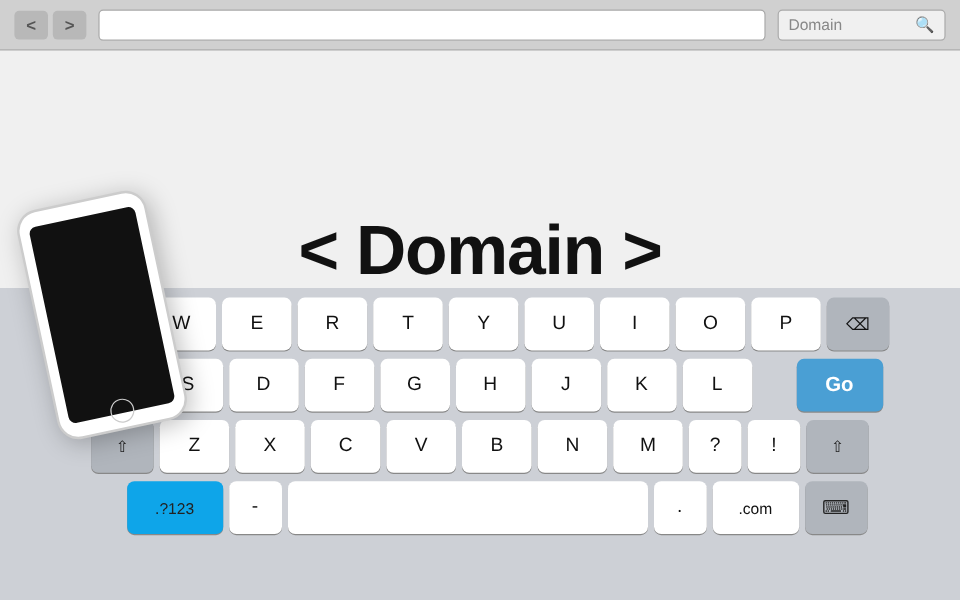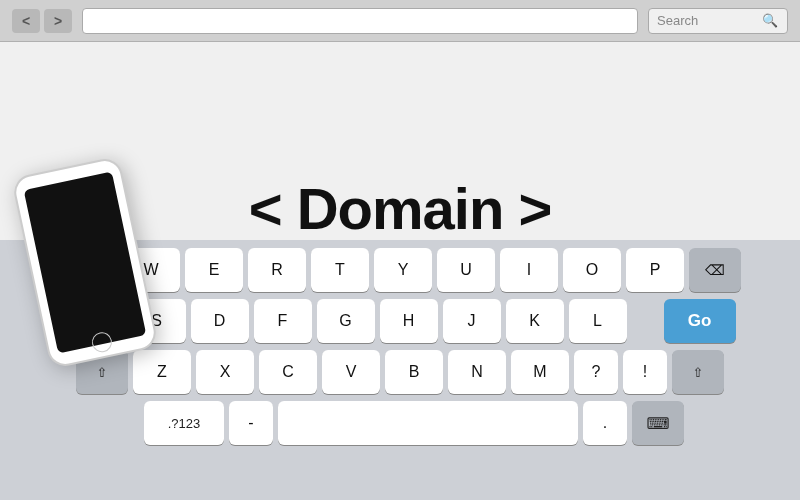--- a/index.html
+++ b/index.html
@@ -155,21 +155,21 @@
     .key.backspace {
       background: #b0b5bc;
       font-size: 13px;
     }
 
     .key.shift {
       background: #b0b5bc;
     }
 
     .key.num-key {
-      background: #ffffff;
+      background: #0ea5e9;
       font-size: 13px;
       max-width: 80px;
       margin-left: 28px;
     }
 
     .key.kb-icon {
       background: #b0b5bc;
       max-width: 54px;
     }
 
@@ -237,21 +237,21 @@
 </head>
 <body>
 
 <div class="browser-bar">
   <div class="nav-buttons">
     <div class="nav-btn">&lt;</div>
     <div class="nav-btn">&gt;</div>
   </div>
   <div class="address-bar"></div>
   <div class="search-box">
-    <span>Search</span>
+    <span>Domain</span>
     <span>🔍</span>
   </div>
 </div>
 
 <div class="main-content">
   <div class="domain-title">&lt; Domain &gt;</div>
 </div>
 
 <div class="phone">
   <div class="phone-screen"></div>
@@ -299,15 +299,16 @@
     <div class="key" style="max-width:44px;">?</div>
     <div class="key" style="max-width:44px;">!</div>
     <div class="key shift special" style="max-width:52px;">⇧</div>
   </div>
 
   <div class="keyboard-row" style="padding: 0 6px;">
     <div class="key special num-key" style="max-width:80px; font-size:13px;">.?123</div>
     <div class="key period-key" style="max-width:44px;">-</div>
     <div class="space-key"></div>
     <div class="key period-key" style="max-width:44px;">.</div>
+    <div class="key dot-com-key" style="max-width:72px; font-size:13px;">.com</div>
     <div class="key kb-icon special" style="max-width:52px; font-size:16px;">⌨</div>
   </div>
 </div>
 
 </body></html>

